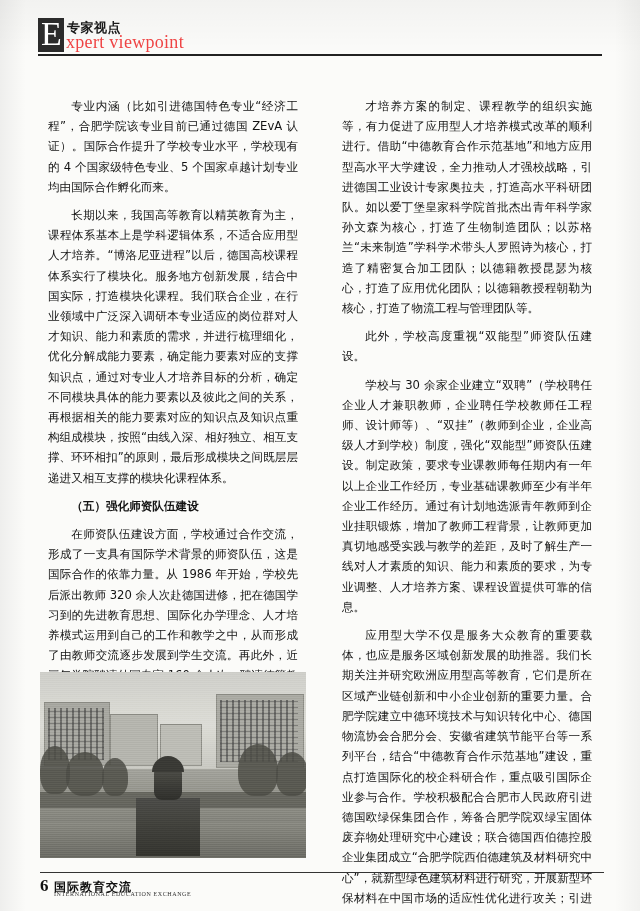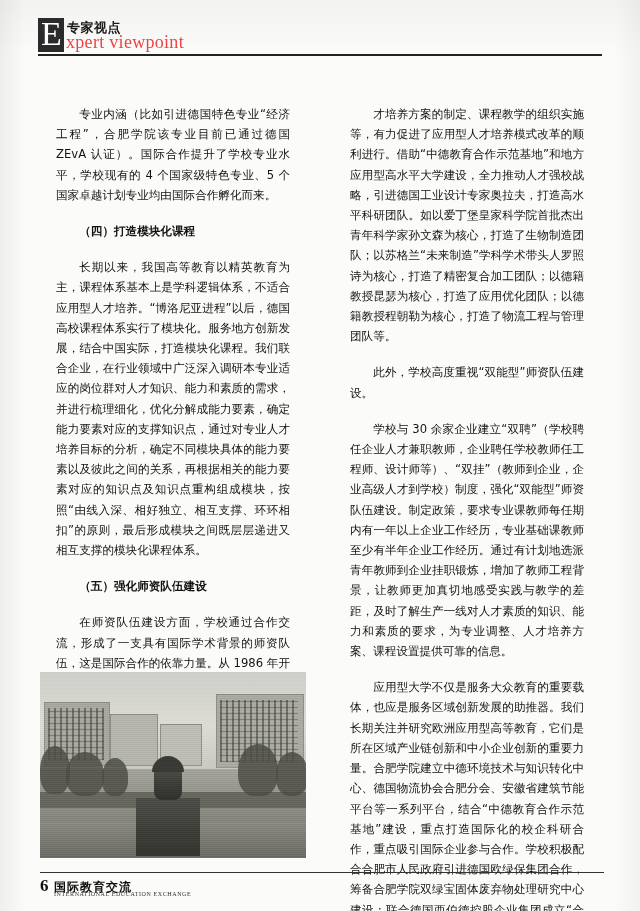--- a/index.html
+++ b/index.html
@@ -95,21 +95,21 @@
     font-size: 11.6px;
     line-height: 20.2px;
     color: #131313;
     text-align: justify;
     text-justify: inter-ideograph;
   }
   .col-left { left: 40px; }
   .col-right { left: 334px; }
 
   .col p {
-    margin: 16px;
+    margin: 8px;
     text-indent: 2em;
   }
   .col p.heading {
     text-indent: 2em;
     font-weight: bold;
   }
 
   
   .photo {
     position: absolute;
@@ -260,21 +260,20 @@
   <div class="header">
     <div class="header-block"></div>
     <div class="header-bigletter">E</div>
     <div class="header-cn">专家视点</div>
     <div class="header-en">xpert viewpoint</div>
     <div class="header-rule"></div>
   </div>
 
   <div class="col col-left">
     <p>专业内涵（比如引进德国特色专业“经济工程”，合肥学院该专业目前已通过德国 ZEvA 认证）。国际合作提升了学校专业水平，学校现有的 4 个国家级特色专业、5 个国家卓越计划专业均由国际合作孵化而来。</p>
-    <p class="heading">（四）打造模块化课程</p>
     <p>长期以来，我国高等教育以精英教育为主，课程体系基本上是学科逻辑体系，不适合应用型人才培养。“博洛尼亚进程”以后，德国高校课程体系实行了模块化。服务地方创新发展，结合中国实际，打造模块化课程。我们联合企业，在行业领域中广泛深入调研本专业适应的岗位群对人才知识、能力和素质的需求，并进行梳理细化，优化分解成能力要素，确定能力要素对应的支撑知识点，通过对专业人才培养目标的分析，确定不同模块具体的能力要素以及彼此之间的关系，再根据相关的能力要素对应的知识点及知识点重构组成模块，按照“由线入深、相好独立、相互支撑、环环相扣”的原则，最后形成模块之间既层层递进又相互支撑的模块化课程体系。</p>
     <p class="heading">（五）强化师资队伍建设</p>
     <p>在师资队伍建设方面，学校通过合作交流，形成了一支具有国际学术背景的师资队伍，这是国际合作的依靠力量。从 1986 年开始，学校先后派出教师 320 余人次赴德国进修，把在德国学习到的先进教育思想、国际化办学理念、人才培养模式运用到自己的工作和教学之中，从而形成了由教师交流逐步发展到学生交流。再此外，近三年学院聘请外国专家 160 余人次，聘请德籍教授任职副校长，现有 13 位外国专家获得了安徽省人民政府“黄山友谊奖”，4 位外国专家获得了中国政府“友谊奖”。外国专家积极参与专业人</p>
   </div>
 
   <div class="col col-right">
     <p>才培养方案的制定、课程教学的组织实施等，有力促进了应用型人才培养模式改革的顺利进行。借助“中德教育合作示范基地”和地方应用型高水平大学建设，全力推动人才强校战略，引进德国工业设计专家奥拉夫，打造高水平科研团队。如以爱丁堡皇家科学院首批杰出青年科学家孙文森为核心，打造了生物制造团队；以苏格兰“未来制造”学科学术带头人罗照诗为核心，打造了精密复合加工团队；以德籍教授昆瑟为核心，打造了应用优化团队；以德籍教授程朝勒为核心，打造了物流工程与管理团队等。</p>
     <p>此外，学校高度重视“双能型”师资队伍建设。</p>
     <p>学校与 30 余家企业建立“双聘”（学校聘任企业人才兼职教师，企业聘任学校教师任工程师、设计师等）、“双挂”（教师到企业，企业高级人才到学校）制度，强化“双能型”师资队伍建设。制定政策，要求专业课教师每任期内有一年以上企业工作经历，专业基础课教师至少有半年企业工作经历。通过有计划地选派青年教师到企业挂职锻炼，增加了教师工程背景，让教师更加真切地感受实践与教学的差距，及时了解生产一线对人才素质的知识、能力和素质的要求，为专业调整、人才培养方案、课程设置提供可靠的信息。</p>
     <p>应用型大学不仅是服务大众教育的重要载体，也应是服务区域创新发展的助推器。我们长期关注并研究欧洲应用型高等教育，它们是所在区域产业链创新和中小企业创新的重要力量。合肥学院建立中德环境技术与知识转化中心、德国物流协会合肥分会、安徽省建筑节能平台等一系列平台，结合“中德教育合作示范基地”建设，重点打造国际化的校企科研合作，重点吸引国际企业参与合作。学校积极配合合肥市人民政府引进德国欧绿保集团合作，筹备合肥学院双绿宝固体废弃物处理研究中心建设；联合德国西伯德控股企业集团成立“合肥学院西伯德建筑及材料研究中心”，就新型绿色建筑材料进行研究，开展新型环保材料在中国市场的适应性优化进行攻关；引进德国教授托马斯·瓦瑟，成立合肥学院应用优化研究所，目前与德国西西电子达成产业优化合作意向；引进德国工业设计专家奥拉夫·拉克，联合克洛斯威智能乐器科技有限公司成立产品研发中心，共同打造全球首台软硬件一体化智能钢琴。学校还与德国毕克化学、</p>

